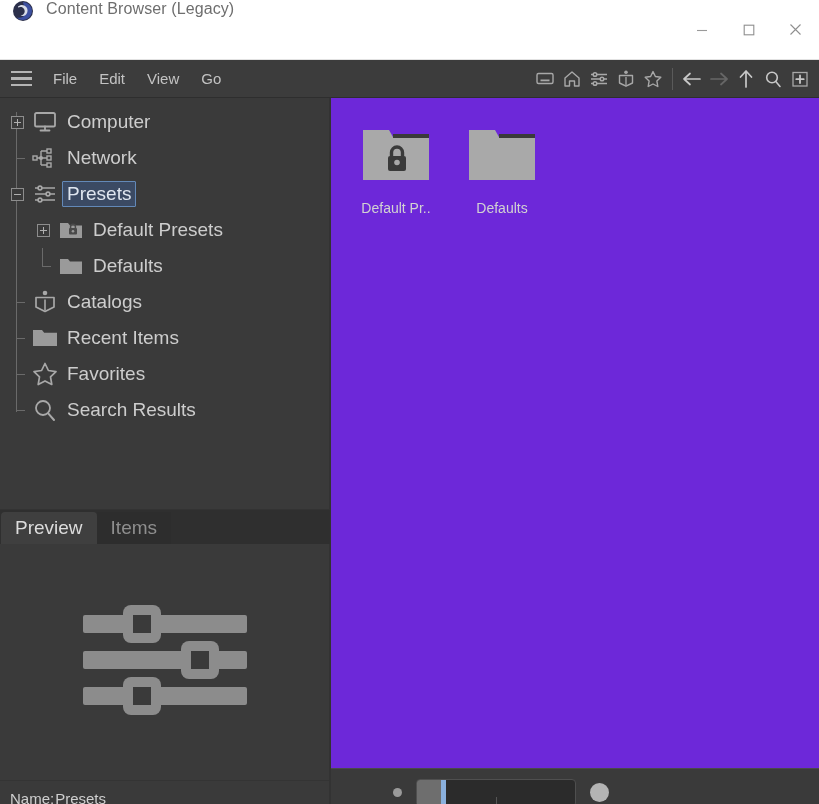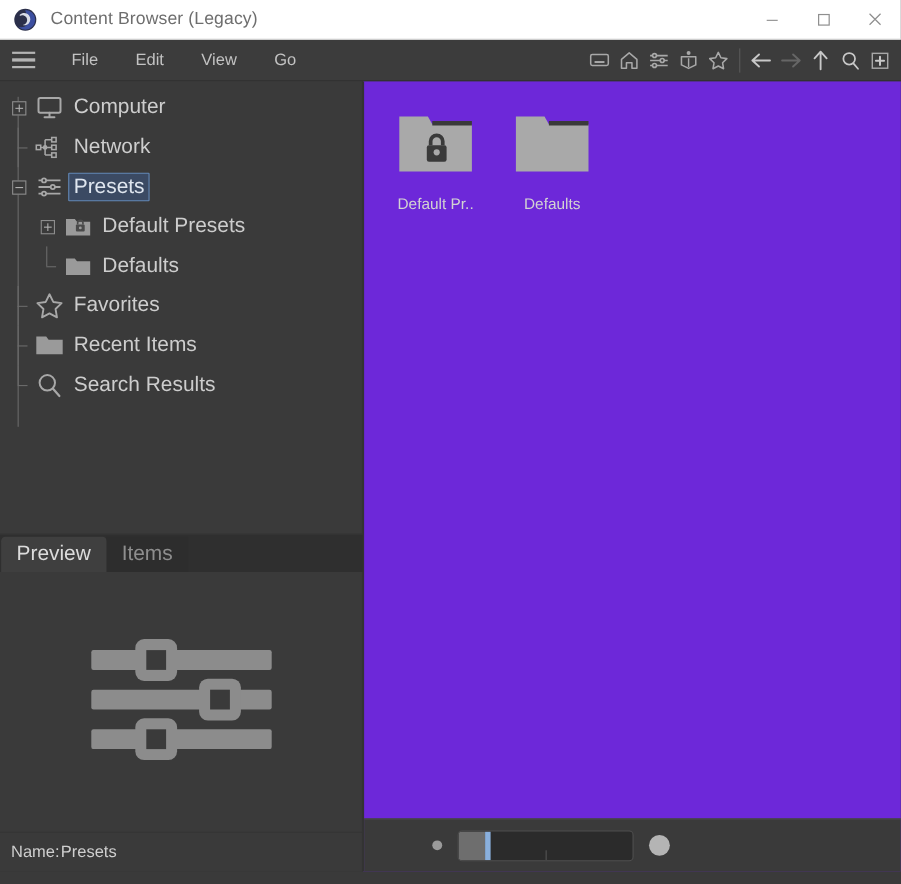--- a/index.html
+++ b/index.html
@@ -4,22 +4,22 @@
 <style>
   * { box-sizing: border-box; margin: 0; padding: 0; }
   html, body {
     width: 819px; height: 804px;
     font-family: "Liberation Sans", sans-serif;
     background: #3a3a3a; overflow: hidden;
   }
 
   
   .titlebar {
-    height: 36px; background: #ffffff;
-    display: flex; align-items: center;
+    height: 60px; background: #ffffff;
+    display: flex; 
     border-bottom: 1px solid #e2e2e2;
     position: relative;
   }
   .app-logo { width: 22px; height: 22px; margin-left: 12px; flex: 0 0 auto; }
   .title-text {
     margin-left: 12px; font-size: 16px; color: #6e6e6e;
     letter-spacing: .1px; white-space: nowrap;
   }
   .win-controls { margin-left: auto; display: flex; height: 100%; }
   .win-btn {
@@ -27,21 +27,20 @@
     display: flex; align-items: center; justify-content: center;
     color: #8a8a8a;
   }
   .win-btn svg { display: block; }
 
   
   .menubar {
     height: 38px; background: #3c3c3c;
     display: flex; align-items: center;
     border-bottom: 1px solid #2e2e2e;
-    gap: 12px;
   }
   .hamburger { width: 42px; display: flex; flex-direction: column;
     align-items: center; justify-content: center; gap: 4px; }
   .hamburger i { display: block; width: 21px; height: 2.5px; background: #b4b4b4; }
   .menu-item {
     font-size: 15px; color: #c3c3c3; padding: 0 11px; line-height: 38px;
     white-space: nowrap;
   }
   .toolbar { margin-left: auto; display: flex; align-items: center;
     padding-right: 6px; gap: 1px; }
@@ -329,39 +328,50 @@
         <span class="indent"></span>
         <span class="elbow"></span>
         <span class="tree-icon">
           <svg width="28" height="24" viewBox="0 0 28 24">
               <path d="M3 5h8l2 2.5h12V20H3z" fill="#9a9a9a"></path>
             </svg>
         </span>
         <span class="tree-label">Defaults</span>
       </div>
 
+      <div class="tree-row">
+        <span class="elbow thru"></span>
+        <span class="tree-icon">
+          <svg width="26" height="26" viewBox="0 0 26 26">
+              <circle cx="13" cy="4" r="2.3" fill="#a8a8a8"></circle>
+              <path d="M4 8.5h18V18l-9 4.5L4 18z" stroke="#a8a8a8" stroke-width="1.7" fill="none" stroke-linejoin="round"></path>
+              <path d="M13 10.5v11" stroke="#a8a8a8" stroke-width="1.6"></path>
+            </svg>
+        </span>
+        <span class="tree-label">Catalogs</span>
+      </div>
+
+      <div class="tree-row">
+        <span class="elbow thru"></span>
+        <span class="tree-icon">
+          <svg width="30" height="26" viewBox="0 0 30 26">
+              <path d="M3 5h9l2.2 2.8H27V21H3z" fill="#9a9a9a"></path>
+            </svg>
+        </span>
+        <span class="tree-label">Recent Items</span>
+      </div>
 
       <div class="tree-row">
         <span class="elbow thru"></span>
         <span class="tree-icon">
           <svg width="28" height="26" viewBox="0 0 28 26">
               <path d="M14 2.5l3.4 7 7.6 1.1-5.5 5.3 1.3 7.6-6.8-3.6-6.8 3.6 1.3-7.6-5.5-5.3 7.6-1.1z" stroke="#a8a8a8" stroke-width="1.7" fill="none" stroke-linejoin="round"></path>
             </svg>
         </span>
         <span class="tree-label">Favorites</span>
-      </div>
-
-      <div class="tree-row">
-        <span class="elbow thru"></span>
-        <span class="tree-icon">
-          <svg width="30" height="26" viewBox="0 0 30 26">
-              <path d="M3 5h9l2.2 2.8H27V21H3z" fill="#9a9a9a"></path>
-            </svg>
-        </span>
-        <span class="tree-label">Recent Items</span>
       </div>
 
       <div class="tree-row">
         <span class="elbow"></span>
         <span class="tree-icon">
           <svg width="28" height="26" viewBox="0 0 28 26">
               <circle cx="12" cy="11" r="7" stroke="#a8a8a8" stroke-width="1.8" fill="none"></circle>
               <path d="M17.2 16.4L23 23" stroke="#a8a8a8" stroke-width="2" stroke-linecap="round"></path>
             </svg>
         </span>

